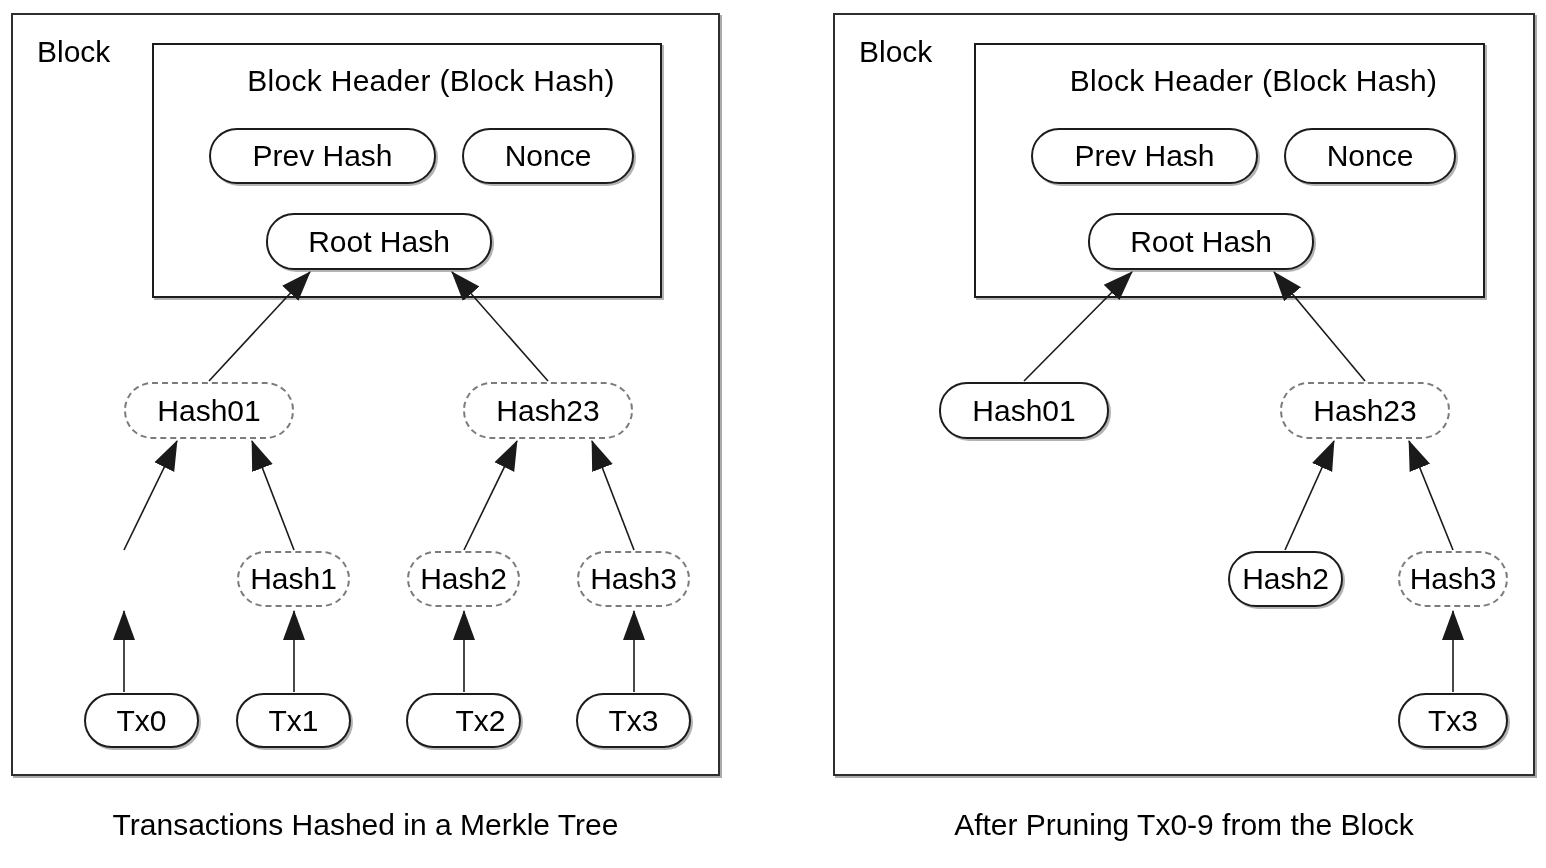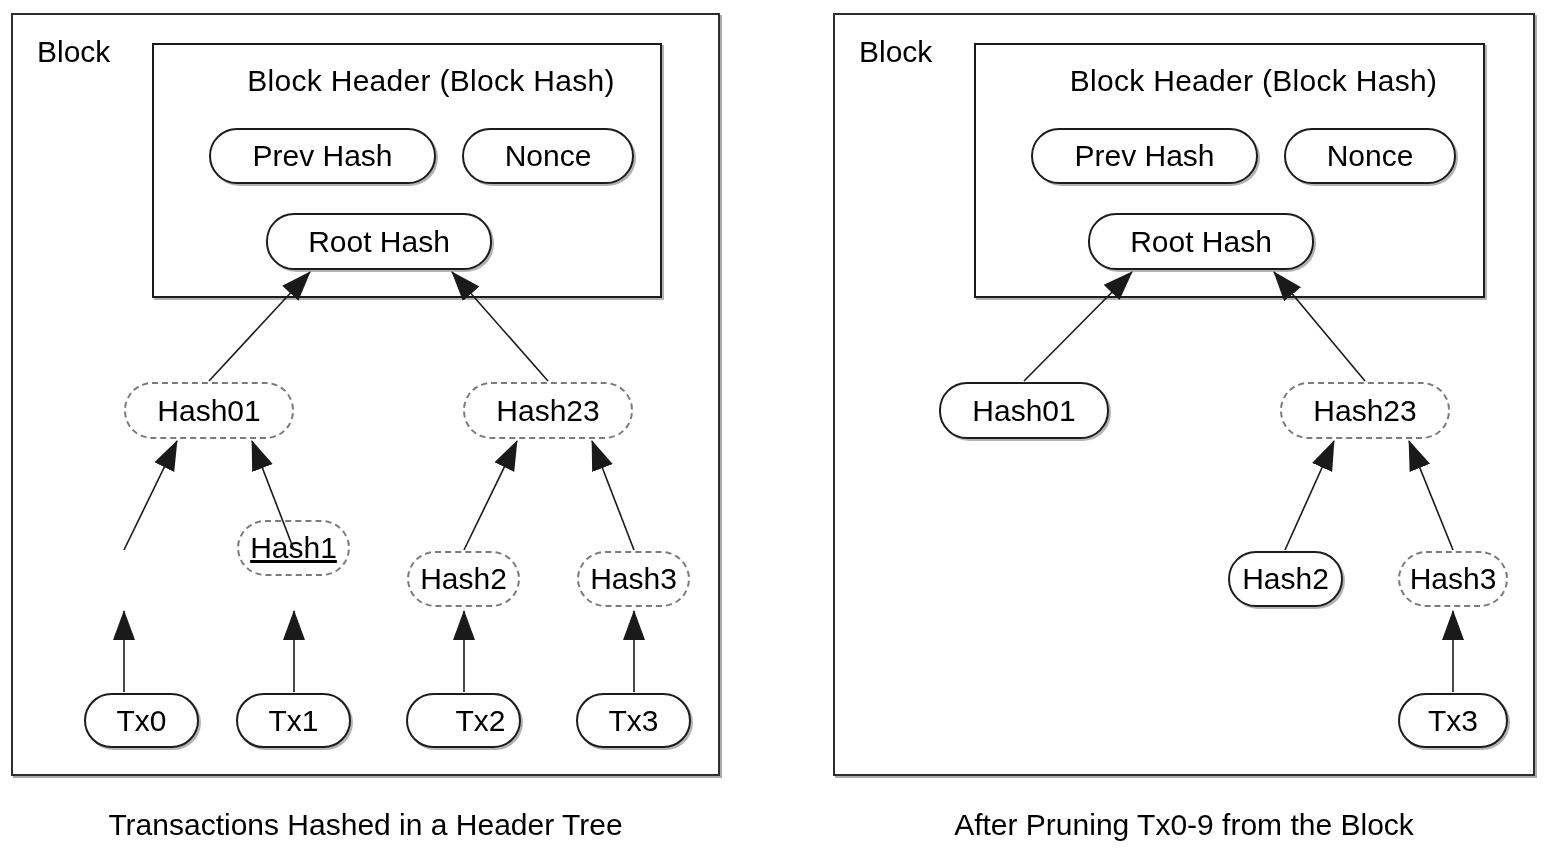--- a/index.html
+++ b/index.html
@@ -35,30 +35,30 @@
   <div class="abs hdrbox" style="left:152px;top:43px;width:510px;height:255px;"></div>
   <div class="abs header-title" style="left:152px;top:66px;width:510px;">Block Header (Block Hash)</div>
 
   <div class="abs node b-solid" style="left:209px;top:128px;width:227px;height:56px;">Prev Hash</div>
   <div class="abs node b-solid" style="left:462px;top:128px;width:172px;height:56px;">Nonce</div>
   <div class="abs node b-solid" style="left:266px;top:213px;width:226px;height:57px;">Root Hash</div>
 
   <div class="abs node b-dashed" style="left:124px;top:382px;width:170px;height:57px;">Hash01</div>
   <div class="abs node b-dashed" style="left:463px;top:382px;width:170px;height:57px;">Hash23</div>
 
-  <div class="abs node b-dashed" style="left:237px;top:520px;width:113px;height:56px;text-decoration:underline;">Hash1</div>
+  <div class="abs node b-dashed" style="left:237px;top:551px;width:113px;height:56px;">Hash1</div>
   <div class="abs node b-dashed" style="left:407px;top:551px;width:113px;height:56px;">Hash2</div>
   <div class="abs node b-dashed" style="left:577px;top:551px;width:113px;height:56px;">Hash3</div>
 
   <div class="abs node b-solid" style="left:84px;top:693px;width:115px;height:55px;">Tx0</div>
   <div class="abs node b-solid" style="left:236px;top:693px;width:115px;height:55px;">Tx1</div>
   <div class="abs node b-solid" style="left:406px;top:693px;width:115px;height:55px;padding-left:34px;">Tx2</div>
   <div class="abs node b-solid" style="left:576px;top:693px;width:115px;height:55px;">Tx3</div>
 
-  <div class="abs caption" style="left:11px;top:810px;width:709px;">Transactions Hashed in a Header Tree</div>
+  <div class="abs caption" style="left:11px;top:810px;width:709px;">Transactions Hashed in a Merkle Tree</div>
 
   <div class="abs panel" style="left:833px;top:13px;width:702px;height:763px;"></div>
   <div class="abs block-label" style="left:859px;top:37px;">Block</div>
 
   <div class="abs hdrbox" style="left:974px;top:43px;width:511px;height:255px;"></div>
   <div class="abs header-title" style="left:974px;top:66px;width:511px;">Block Header (Block Hash)</div>
 
   <div class="abs node b-solid" style="left:1031px;top:128px;width:227px;height:56px;">Prev Hash</div>
   <div class="abs node b-solid" style="left:1284px;top:128px;width:172px;height:56px;">Nonce</div>
   <div class="abs node b-solid" style="left:1088px;top:213px;width:226px;height:57px;">Root Hash</div>

